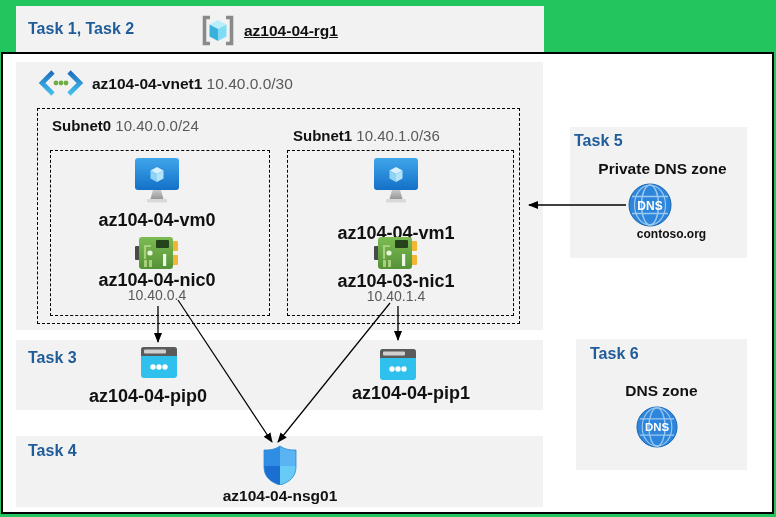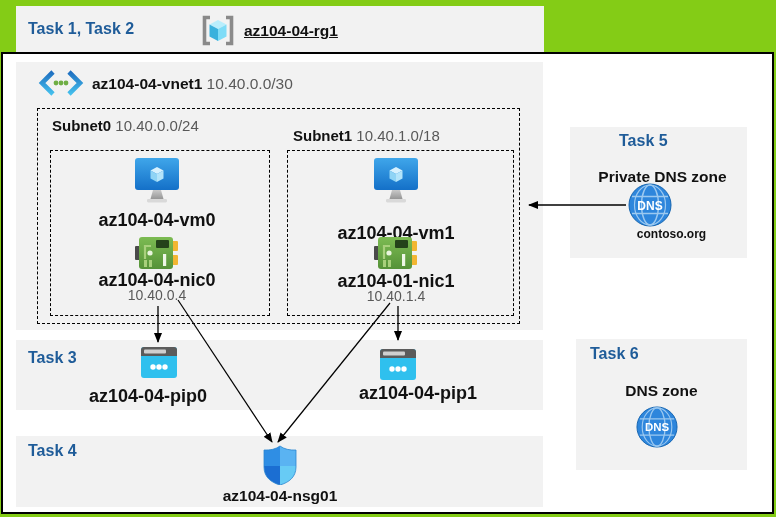--- a/index.html
+++ b/index.html
@@ -1,16 +1,16 @@
 <!DOCTYPE html>
 <html><head>
 <meta charset="utf-8">
 <style>
   html,body{margin:0;padding:0;background:#fff;}
-  #page{position:relative;width:776px;height:517px;background:#84cc16;
+  #page{position:relative;width:776px;height:517px;background:#22c55e;
         font-family:"Liberation Sans",sans-serif;color:#1a1a1a;overflow:hidden;}
   .band{position:absolute;background:#F2F2F2;}
   .frame{position:absolute;left:1px;top:52px;width:773px;height:462px;
          border:2px solid #000;box-sizing:border-box;background:#fff;}
   .dashed{position:absolute;border:1px dashed #000;box-sizing:border-box;}
   .tasklbl{position:absolute;font-weight:bold;font-size:16px;color:#1F5C99;white-space:nowrap;}
   .rlabel{position:absolute;font-weight:bold;font-size:18px;color:#111;
           text-align:center;white-space:nowrap;}
   .gray{color:#595959;font-weight:normal;}
   .ip{position:absolute;font-size:14px;color:#595959;text-align:center;white-space:nowrap;}
@@ -66,21 +66,21 @@
   <div class="dashed" style="left:37px;top:108px;width:483px;height:216px;"></div>
 
   <div class="title-line" style="left:52px;top:117px;font-size:15px;">
     <b>Subnet0</b>
     <span class="gray">10.40.0.0/24</span>
   </div>
   <div class="dashed" style="left:50px;top:150px;width:220px;height:166px;"></div>
 
   <div class="title-line" style="left:293px;top:127px;font-size:15px;">
     <b>Subnet1</b>
-    <span class="gray">10.40.1.0/18</span>
+    <span class="gray">10.40.1.0/36</span>
   </div>
   <div class="dashed" style="left:287px;top:150px;width:227px;height:166px;"></div>
 
   <div class="icon" style="left:134px;top:158px;">
     <svg width="46" height="45" viewBox="0 0 46 45">
       <defs>
         <linearGradient id="vmg" x1="0" y1="0" x2="0" y2="1">
           <stop offset="0" stop-color="#3fa6ea"></stop>
             <stop offset="1" stop-color="#1470c8"></stop>
         </linearGradient>
@@ -141,26 +141,26 @@
       <path d="M10,23 V10 H16" fill="none" stroke="#a8d07c" stroke-width="2.2"></path>
       <circle cx="15" cy="17" r="2.6" fill="#e9f4dd"></circle>
       <rect x="9" y="24" width="3" height="7" fill="#a8d07c"></rect>
       <rect x="14" y="24" width="3" height="7" fill="#a8d07c"></rect>
       <rect x="28" y="18" width="3.2" height="12" fill="#eef7e6"></rect>
     </svg>
   </div>
 
   <div class="rlabel" style="left:77px;top:270px;width:160px;">az104-04-nic0</div>
   <div class="ip" style="left:77px;top:287px;width:160px;">10.40.0.4</div>
-  <div class="rlabel" style="left:316px;top:271px;width:160px;">az104-01-nic1</div>
+  <div class="rlabel" style="left:316px;top:271px;width:160px;">az104-03-nic1</div>
   <div class="ip" style="left:316px;top:288px;width:160px;">10.40.1.4</div>
 
   <div class="band" style="left:570px;top:127px;width:177px;height:131px;"></div>
-  <div class="tasklbl" style="left:619px;top:132px;">Task 5</div>
-  <div class="rlabel" style="left:570px;top:168px;width:185px;font-size:15.5px;">Private DNS zone</div>
+  <div class="tasklbl" style="left:574px;top:132px;">Task 5</div>
+  <div class="rlabel" style="left:570px;top:160px;width:185px;font-size:15.5px;">Private DNS zone</div>
   <div class="icon" style="left:628px;top:183px;">
     <svg width="44" height="44" viewBox="0 0 44 44">
       <circle cx="22" cy="22" r="21" fill="#2E86DC" stroke="#1565b0" stroke-width="1"></circle>
       <ellipse cx="22" cy="22" rx="8.5" ry="20" fill="none" stroke="#9cc9f0" stroke-width="1.4"></ellipse>
       <ellipse cx="22" cy="22" rx="15.5" ry="20" fill="none" stroke="#9cc9f0" stroke-width="1.2"></ellipse>
       <path d="M4,13.5 H40 M4,30.5 H40" stroke="#9cc9f0" stroke-width="1.4" fill="none"></path>
       <text x="22" y="26.5" text-anchor="middle" font-size="12" font-weight="bold" font-family="Liberation Sans, sans-serif" fill="#ffffff">DNS</text>
     </svg>
   </div>
   <div class="rlabel" style="left:583px;top:227px;width:177px;font-size:12px;">contoso.org</div>
@@ -196,21 +196,21 @@
   <div class="icon" style="left:380px;top:349px;">
     <svg width="36" height="31" viewBox="0 0 36 31">
       <rect x="0" y="0" width="36" height="31" rx="3" fill="#2FC0EE"></rect>
       <path d="M0,9 V3 a3,3 0 0 1 3,-3 H33 a3,3 0 0 1 3,3 V9 Z" fill="#5b5b5b"></path>
       <rect x="3" y="2.6" width="22" height="4" rx="1" fill="#cfcfcf"></rect>
       <circle cx="12" cy="20" r="2.7" fill="#fff"></circle>
       <circle cx="18" cy="20" r="2.7" fill="#fff"></circle>
       <circle cx="24" cy="20" r="2.7" fill="#fff"></circle>
     </svg>
   </div>
-  <div class="rlabel" style="left:317px;top:383px;width:160px;text-align:right;">az104-04-pip1</div>
+  <div class="rlabel" style="left:331px;top:383px;width:160px;">az104-04-pip1</div>
 
   <div class="band" style="left:16px;top:436px;width:527px;height:71px;"></div>
   <div class="tasklbl" style="left:28px;top:442px;">Task 4</div>
 
   <div class="icon" style="left:262px;top:445px;">
     <svg width="36" height="40" viewBox="0 0 36 40">
       <defs>
         <clipPath id="shieldclip">
           <path d="M18,1 C22,4 28,5.5 34,5 V22 C34,32 27,37.5 18,40 C9,37.5 2,32 2,22 V5 C8,5.5 14,4 18,1 Z"></path>
         </clipPath>

